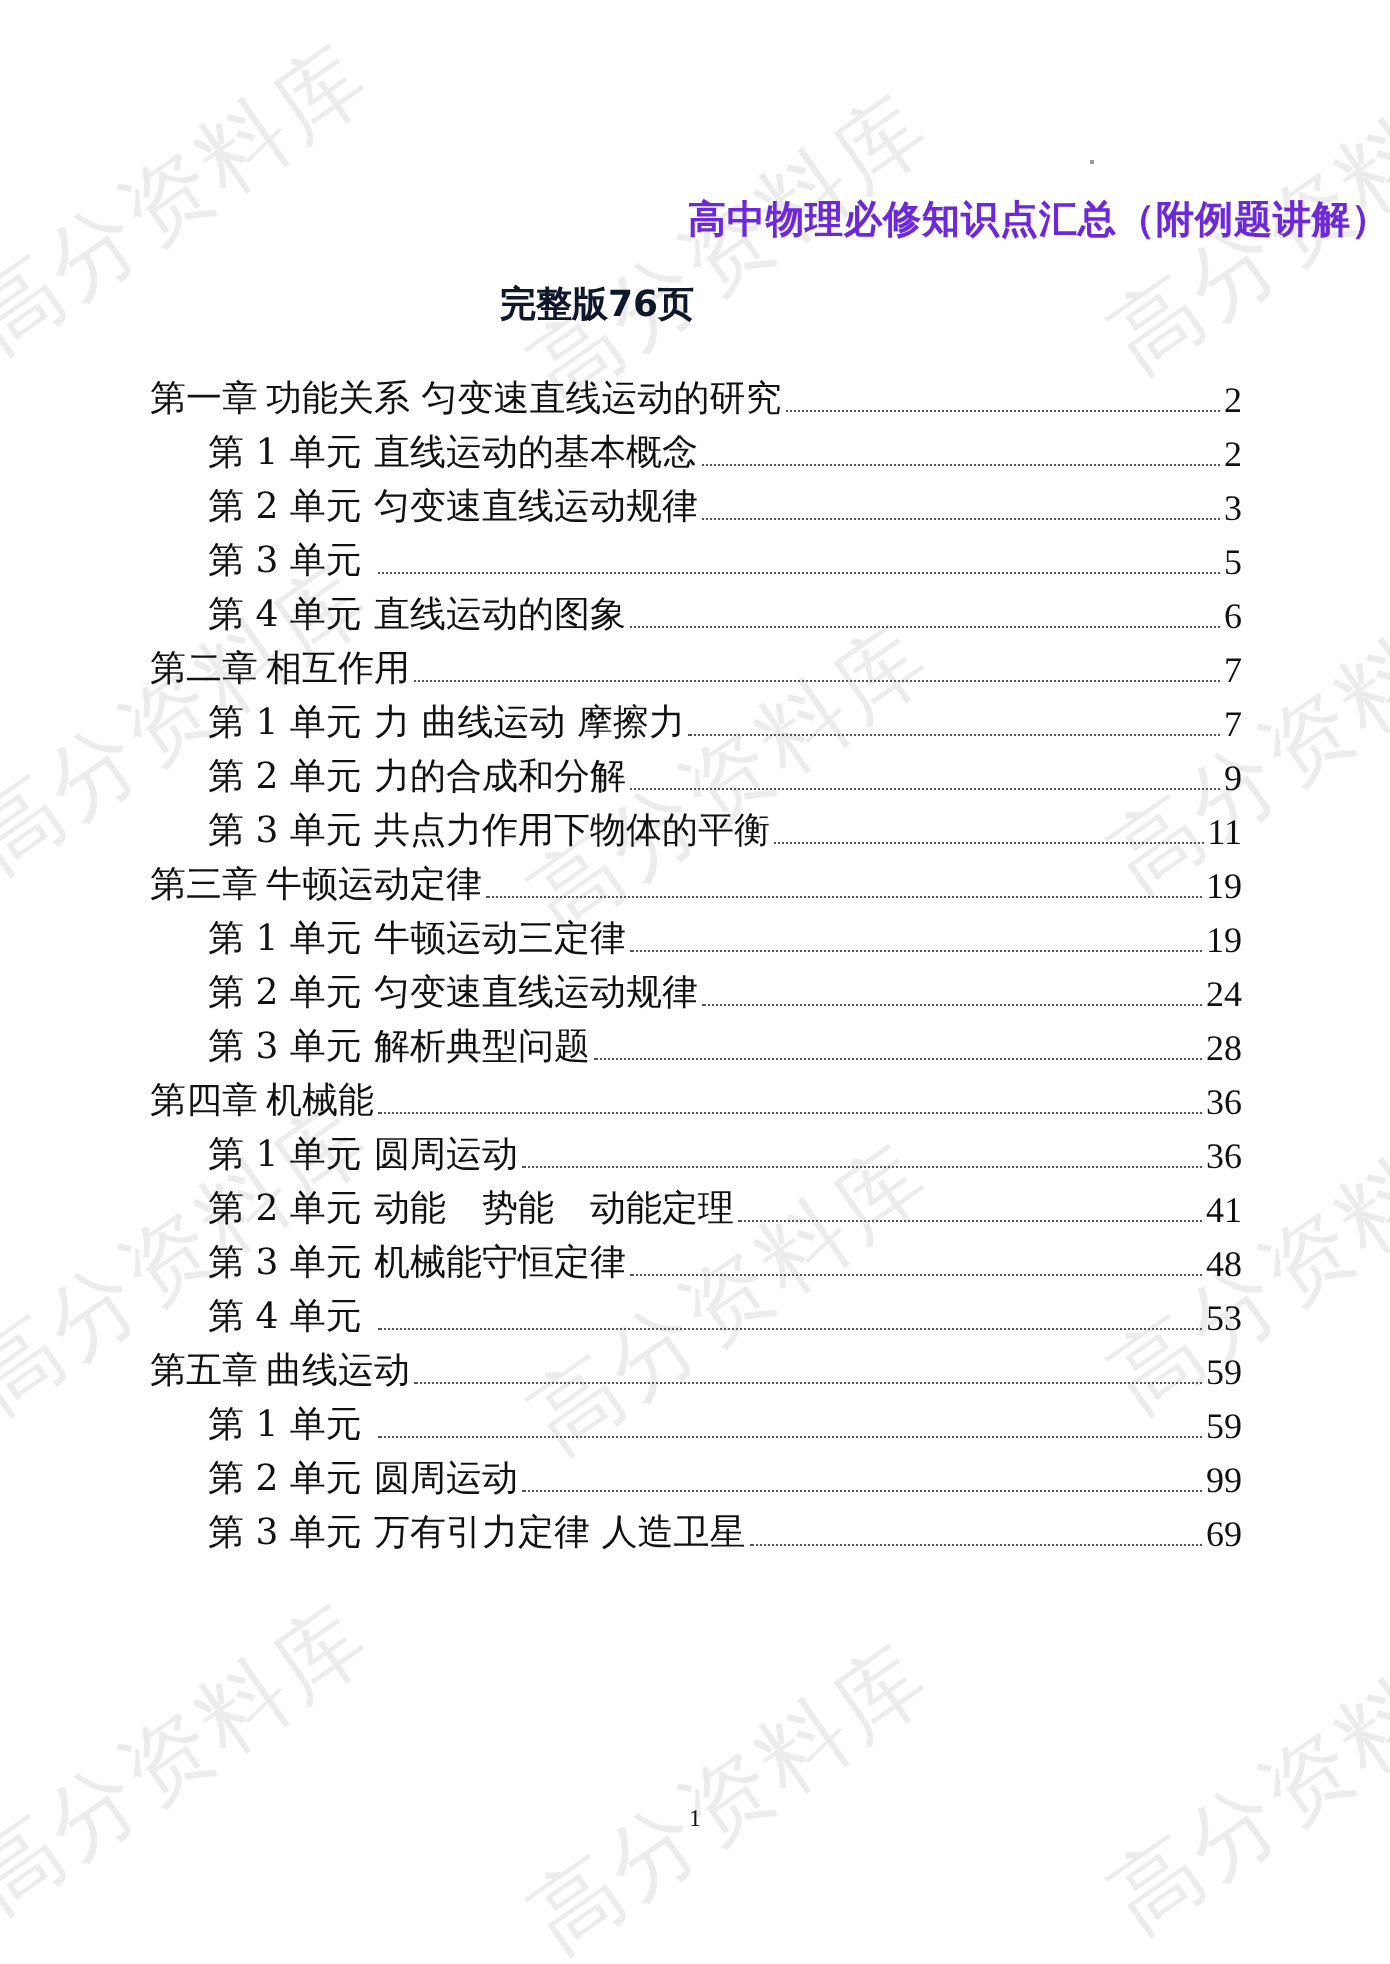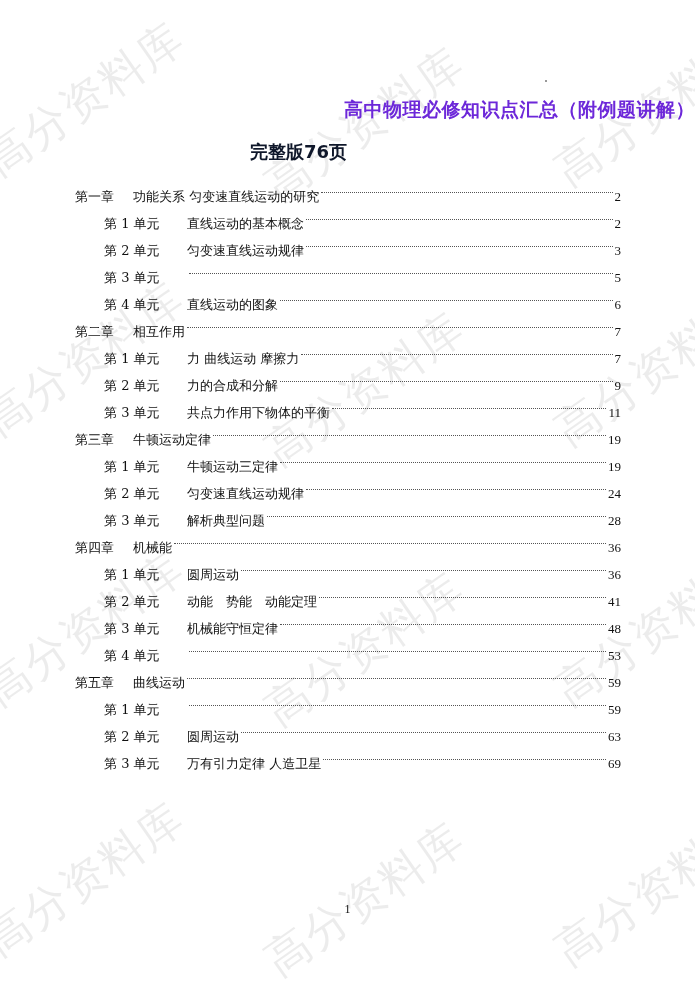--- a/index.html
+++ b/index.html
@@ -9,21 +9,21 @@
         font-size:44px; color:#000; opacity:0.07; transform:rotate(-35deg);
         white-space:nowrap; pointer-events:none; letter-spacing:2px; }
   .dot { position:absolute; left:545px; top:80px; width:2px; height:2px; background:#999; }
   .title { position:absolute; top:97px; left:0; width:695px; text-align:right;
            font-family:"DejaVu Sans","Liberation Sans",sans-serif; font-weight:bold;
            font-size:19px; letter-spacing:0.5px; color:#6d28d9; }
   .subtitle { position:absolute; top:140px; left:0; width:597px; text-align:center;
            font-family:"DejaVu Sans","Liberation Sans",sans-serif; font-weight:bold;
            font-size:18px; color:#0f172a; }
   .toc { position:absolute; top:183px; left:75px; width:546px; }
-  .row { display:flex; align-items:center; height:27px; font-size:13px; line-height:20px; }
+  .row { display:flex; align-items:flex-end; height:27px; font-size:18px; line-height:20px; }
   .row.unit { padding-left:29px; }
   .num { white-space:nowrap; }
   .row.chapter .num { width:58px; }
   .row.unit .num { width:83px; }
   .ttl { white-space:nowrap; }
   .leader { flex:1; border-bottom:1px dotted #555; margin:0 2px; transform:translateY(-4px); }
   .pg { white-space:nowrap; font-family:"Liberation Serif","DejaVu Serif",serif; }
   .footer { position:absolute; top:902px; left:0; width:695px; text-align:center;
             font-size:12px; font-family:"Liberation Serif","DejaVu Serif",serif; }
 </style>
@@ -163,21 +163,21 @@
     </div>
     <div class="row unit">
       <span class="num">第 1 单元</span>
       <span class="leader"></span>
       <span class="pg">59</span>
     </div>
     <div class="row unit">
       <span class="num">第 2 单元</span>
       <span class="ttl">圆周运动</span>
       <span class="leader"></span>
-      <span class="pg">63</span>
+      <span class="pg">99</span>
     </div>
     <div class="row unit">
       <span class="num">第 3 单元</span>
       <span class="ttl">万有引力定律 人造卫星</span>
       <span class="leader"></span>
       <span class="pg">69</span>
     </div>
   </div>
 
 <div class="footer">1</div>

